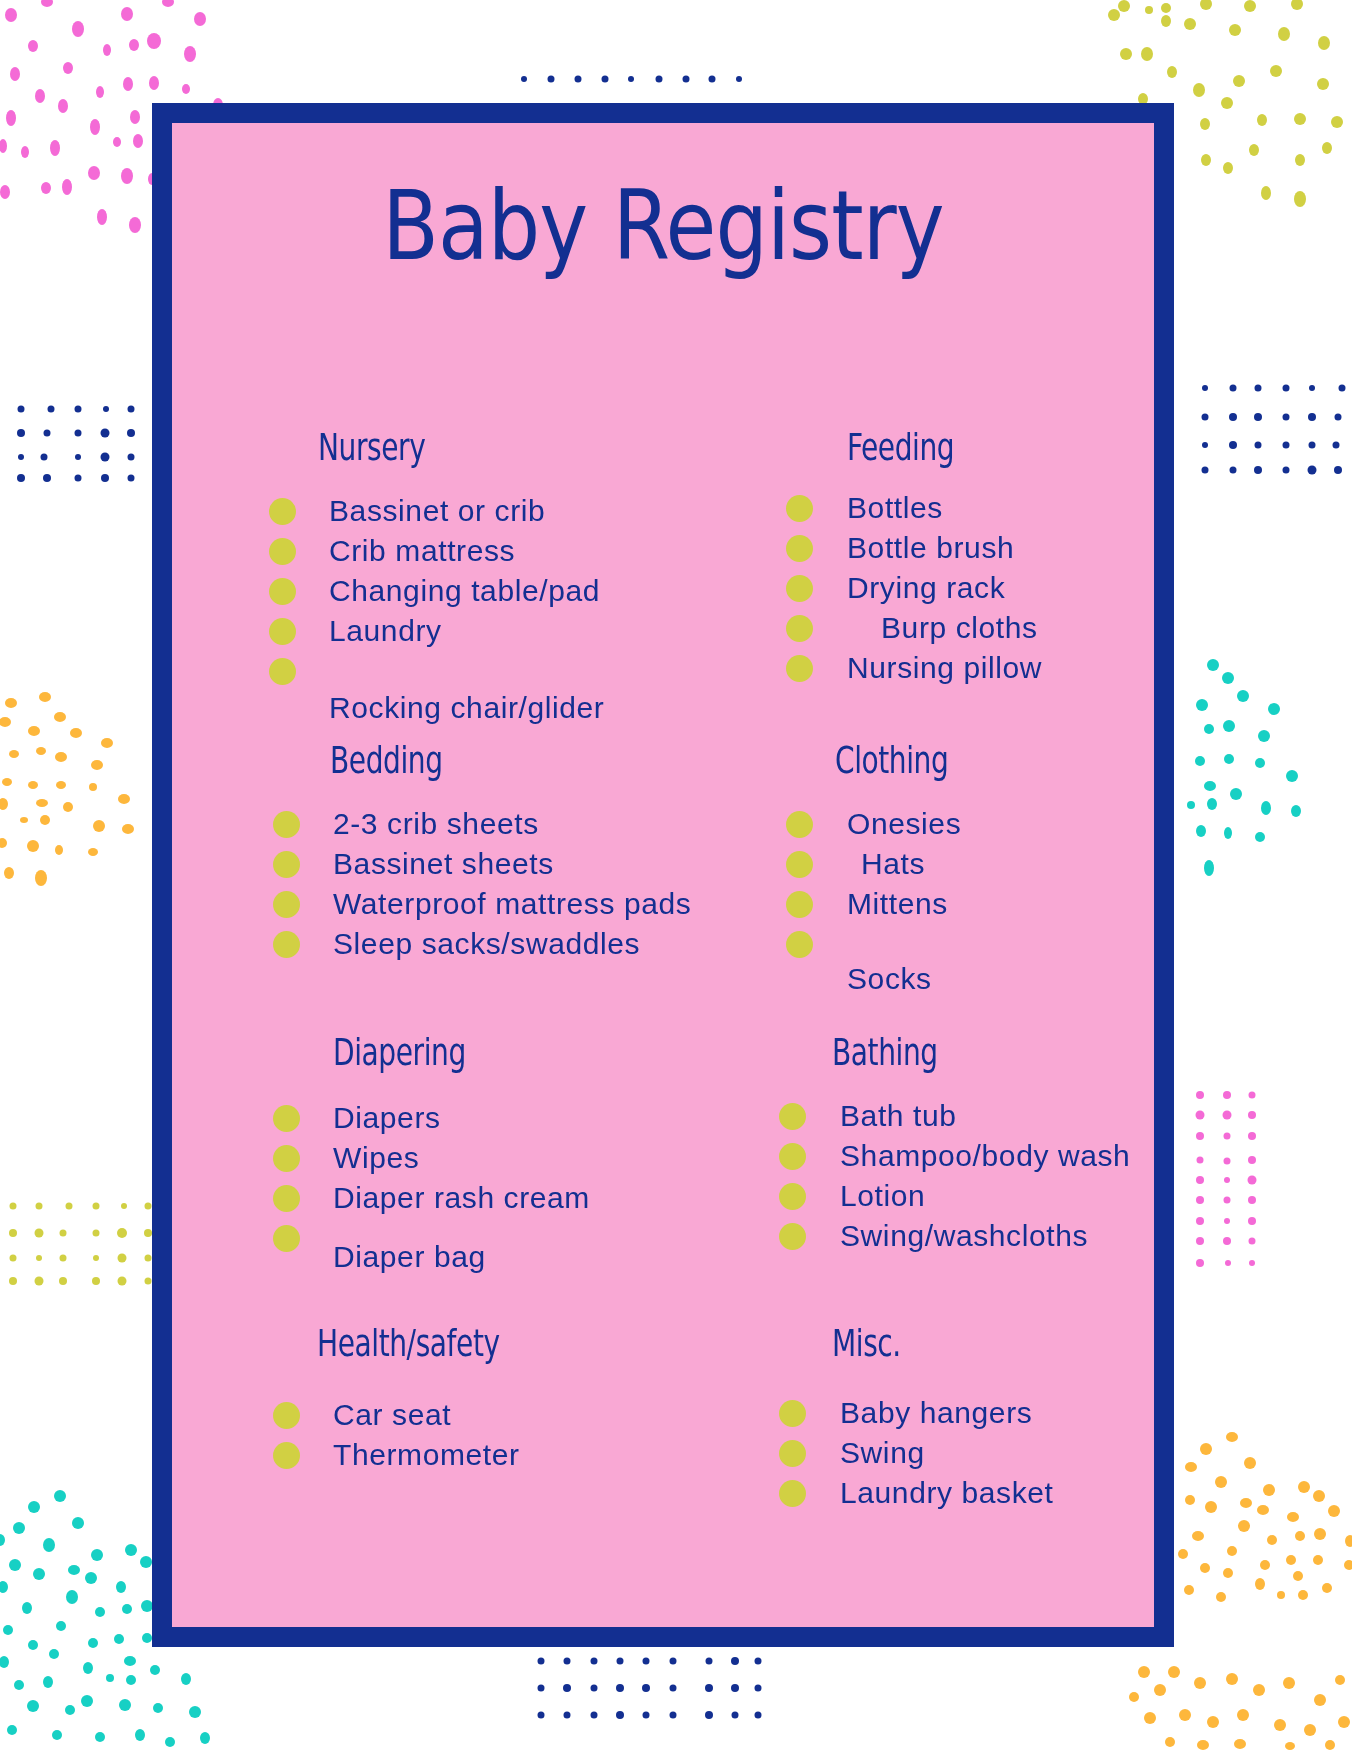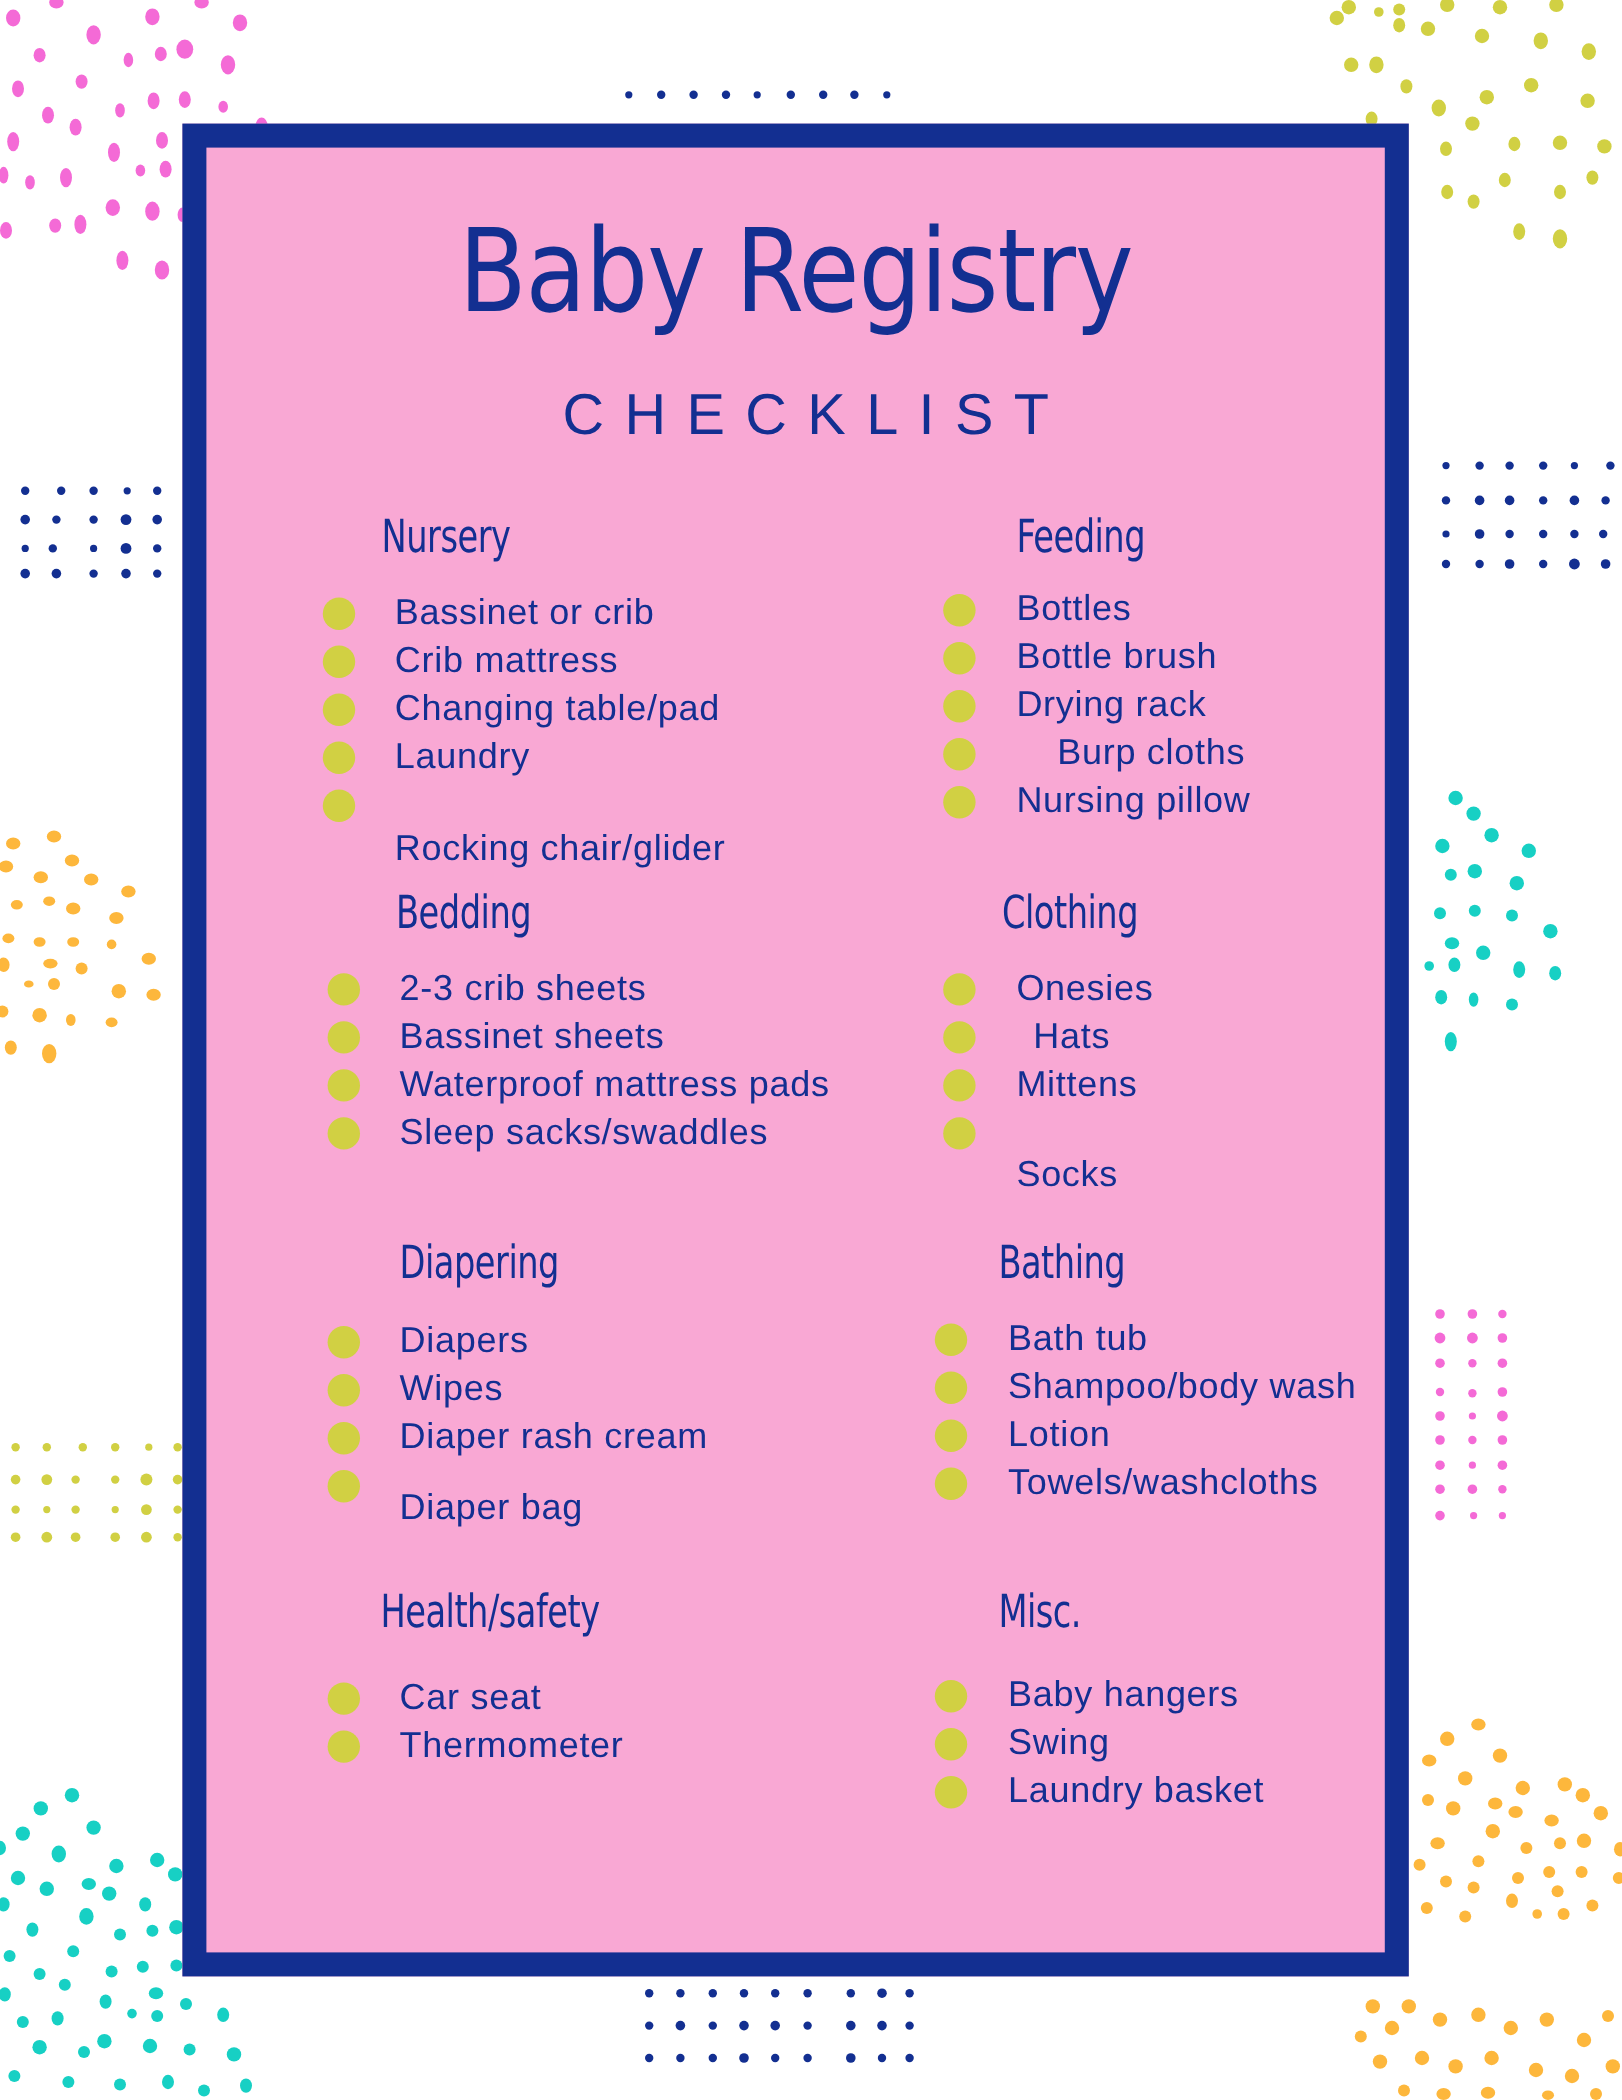--- a/index.html
+++ b/index.html
@@ -448,21 +448,20 @@
     <ellipse cx="1170" cy="1742" rx="5" ry="5"></ellipse>
       <ellipse cx="1203" cy="1745" rx="6" ry="5"></ellipse>
       <ellipse cx="1240" cy="1744" rx="6" ry="5"></ellipse>
       <ellipse cx="1290" cy="1746" rx="5" ry="4"></ellipse>
       <ellipse cx="1330" cy="1745" rx="5" ry="5"></ellipse>
   </g>
 </svg>
 
 <div class="frame">
   <div class="title">Baby Registry</div>
-  <div class="subtitle">CHECKLIST</div>
 </div>
 
 <div class="section" style="left:0;top:0;">
   <div class="heading" style="left:318px;top:428px;">Nursery</div>
   <ul class="items" style="left:269px;top:498px;">
     <li class="item">
         <span class="bullet"></span>
         <span class="item-label" style="left:60px;">Bassinet or crib</span>
       </li>
     <li class="item">
@@ -586,21 +585,21 @@
     <li class="item">
         <span class="bullet"></span>
         <span class="item-label" style="left:61px;">Shampoo/body wash</span>
       </li>
     <li class="item">
         <span class="bullet"></span>
         <span class="item-label" style="left:61px;">Lotion</span>
       </li>
     <li class="item">
         <span class="bullet"></span>
-        <span class="item-label" style="left:61px;">Towels/washcloths</span>
+        <span class="item-label" style="left:61px;">Swing/washcloths</span>
       </li>
   </ul>
 </div>
 
 <div class="section" style="left:0;top:0;">
   <div class="heading" style="left:317px;top:1324px;">Health/safety</div>
   <ul class="items" style="left:273px;top:1402px;">
     <li class="item">
         <span class="bullet"></span>
         <span class="item-label" style="left:60px;">Car seat</span>

